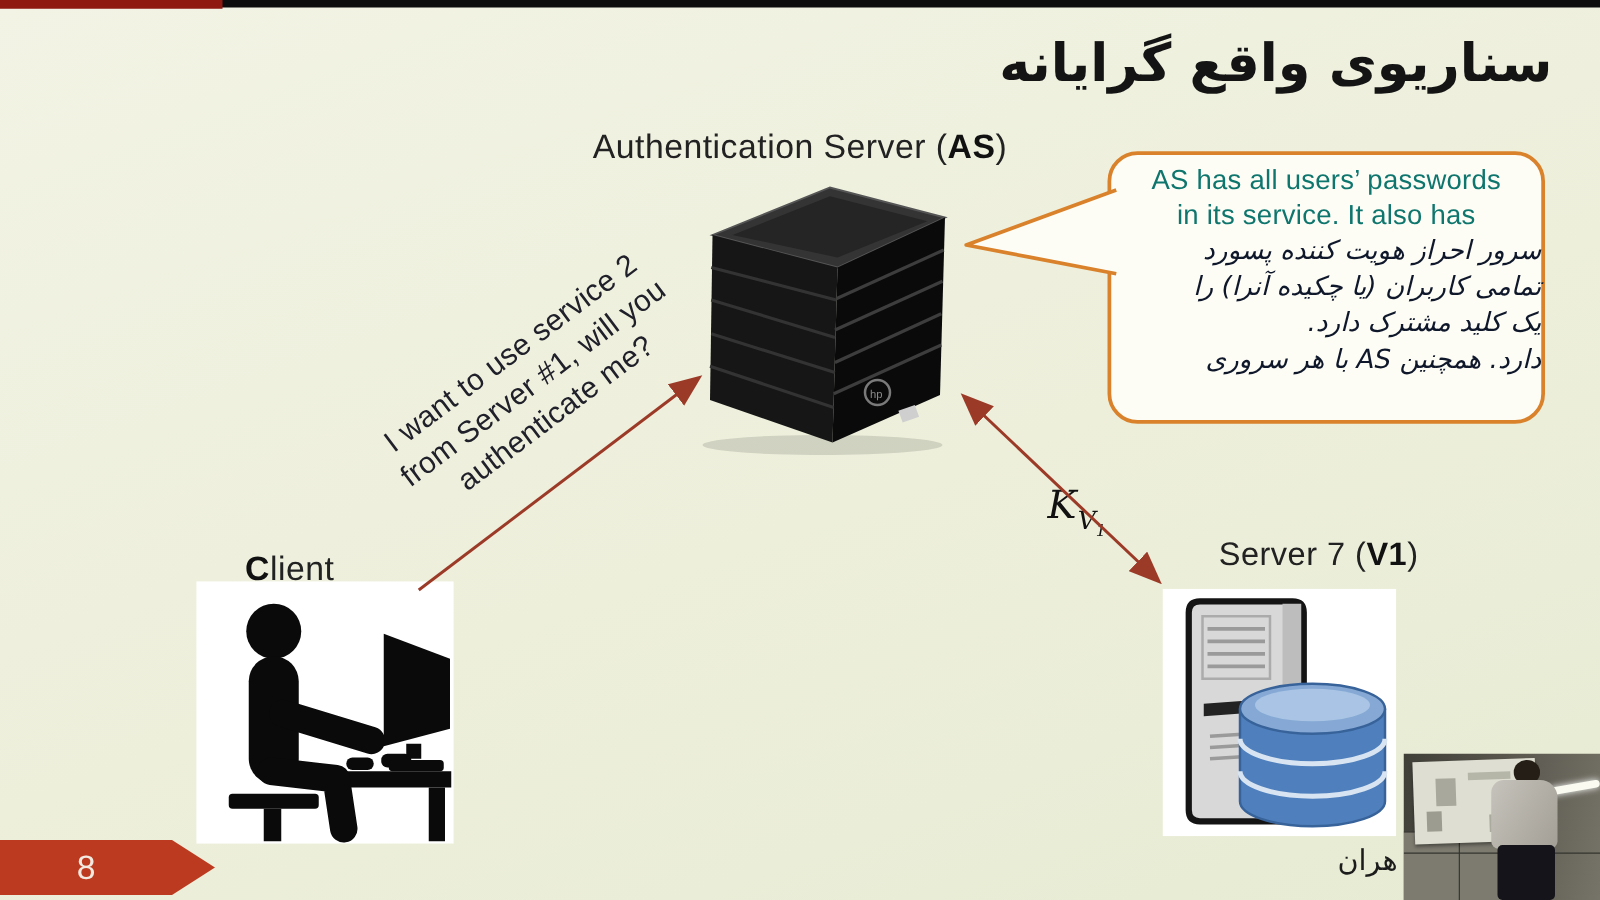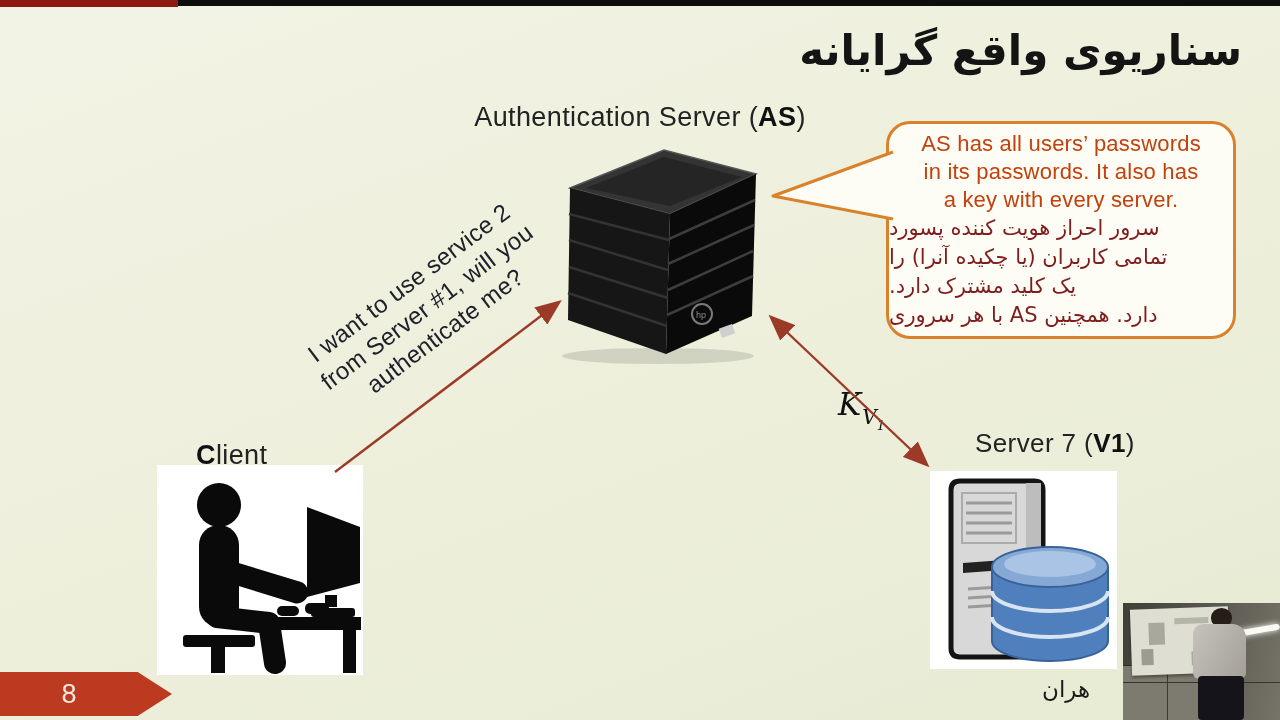--- a/index.html
+++ b/index.html
@@ -17,36 +17,36 @@
     font-family:"DejaVu Sans",sans-serif;font-weight:700;font-size:42px;color:#141414;}
   
   .nodelabel{color:#222;letter-spacing:.4px;}
   .as-label{left:455px;top:102px;width:370px;text-align:center;font-size:27px;}
   .client-label{left:196px;top:440px;font-size:27px;}
   .server1-label{left:975px;top:428px;font-size:26px;}
   .nodelabel b{font-weight:700;color:#111;}
   
   .bubble{left:886px;top:121px;width:350px;height:218px;background:#fdfdf6;
     border:3px solid #d9822b;border-radius:24px;z-index:1;box-sizing:border-box;padding-top:6px;}
-  .bubble .en{font-size:22px;line-height:28px;color:#c2410c;text-align:center;letter-spacing:.2px;}
-  .bubble .fa{font-size:21px;line-height:29px;color:#7f1d1d;text-align:left;direction:rtl;
-    font-family:"DejaVu Sans",sans-serif;}
+  .bubble .en{font-size:22px;line-height:28px;color:#0f766e;text-align:center;letter-spacing:.2px;}
+  .bubble .fa{font-size:21px;line-height:29px;color:#0f172a;text-align:right;direction:rtl;
+    font-family:"DejaVu Sans",sans-serif;font-style:italic;}
   
   .msg{left:272px;top:262px;width:310px;transform:rotate(-37deg);
     font-size:24px;line-height:30px;color:#20202a;text-align:center;letter-spacing:.3px;}
   
   .klabel{left:838px;top:346px;font-family:"DejaVu Serif",serif;font-style:italic;color:#111;margin-top:40px;}
   .kbase{font-size:31px;}
   .ksub{font-size:20px;position:relative;top:9px;left:1px;}
   .ksubsub{font-size:13px;position:relative;top:15px;left:1px;}
   
   .services{left:1126px;top:513px;font-size:25px;line-height:37px;color:#1d1d1d;letter-spacing:.4px;}
   .services .dots{margin-top:12px;font-size:28px;font-weight:700;letter-spacing:3px;line-height:20px;}
   
-  .footer-frag{left:1042px;top:676px;font-size:23px;color:#1c1c1c;direction:rtl;
+  .footer-frag{left:1070px;top:676px;font-size:23px;color:#1c1c1c;direction:rtl;
     font-family:"DejaVu Sans",sans-serif;}
   
   .banner{left:0;top:672px;width:172px;height:44px;background:#bc3a20;z-index:4;
     clip-path:polygon(0 0,80% 0,100% 50%,80% 100%,0 100%);
     display:flex;align-items:center;justify-content:center;}
   .banner span{color:#f2eae0;font-size:27px;padding-right:34px;}
   
   .overlay{left:0;top:0;width:1280px;height:720px;z-index:5;pointer-events:none;}
   
   .as-server{left:552px;top:136px;width:222px;height:230px;}
@@ -101,22 +101,21 @@
     <polyline points="116,128 202,89" stroke="#3d3d3d" stroke-width="2.5" fill="none"></polyline>
     <polyline points="116,154 201,115" stroke="#3d3d3d" stroke-width="2.5" fill="none"></polyline>
     <polyline points="115,179 201,140" stroke="#3d3d3d" stroke-width="2.5" fill="none"></polyline>
     <circle cx="150" cy="178" r="10" fill="none" stroke="#7a7a7a" stroke-width="2"></circle>
     <text x="144" y="182" font-size="9" fill="#8a8a8a">hp</text>
     <rect x="168" y="190" width="14" height="10" fill="#cfcfcf" transform="rotate(-20 175 195)"></rect>
   </svg>
 
   <div class="abs bubble">
     <div class="en">AS has all users’ passwords</div>
-    <div class="en">in its passwords. It also has</div>
-    <div class="en">a key with every server.</div>
+    <div class="en">in its service. It also has</div>
     <div class="fa">سرور احراز هویت کننده پسورد</div>
     <div class="fa">تمامی کاربران (یا چکیده آنرا) را</div>
     <div class="fa">یک کلید مشترک دارد.</div>
     <div class="fa">دارد. همچنین AS با هر سروری</div>
   </div>
 
   <div class="abs msg">
     <div>I want to use service 2</div>
     <div>from Server #1, will you</div>
     <div>authenticate me?</div>

